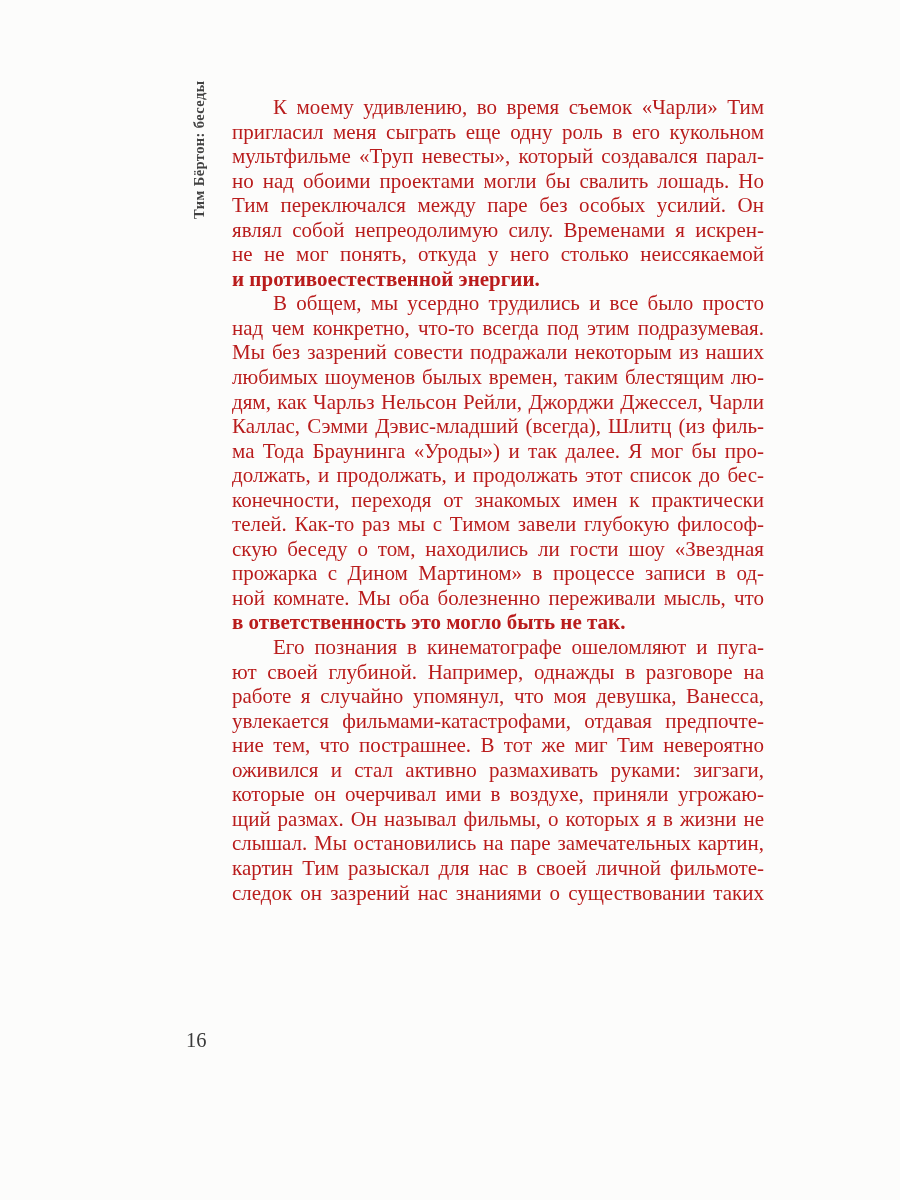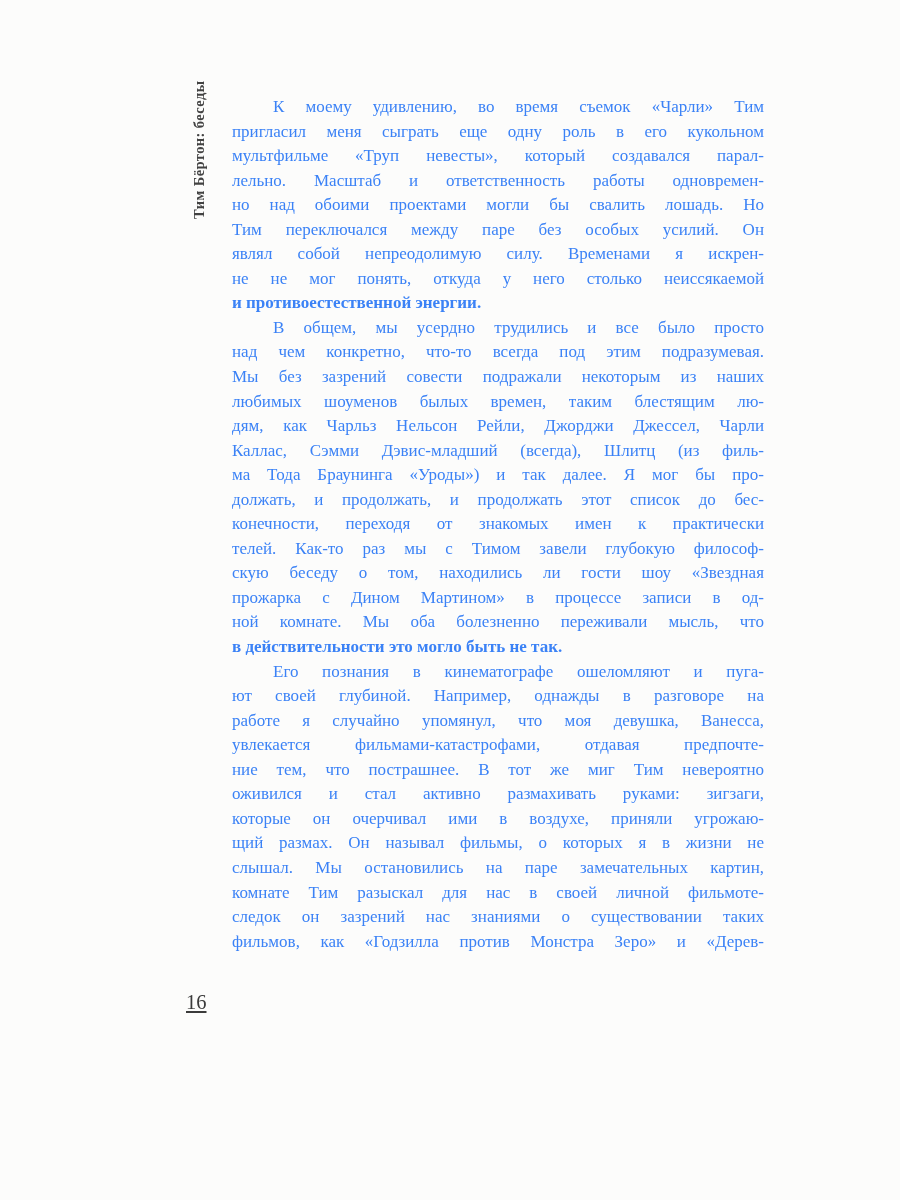--- a/index.html
+++ b/index.html
@@ -31,87 +31,84 @@
     font-weight: bold;
     font-size: 14.5px;
     letter-spacing: 0.4px;
     color: #424242;
   }
   .body-text {
     position: absolute;
     left: 232px;
     top: 95px;
     width: 532px;
-    font-size: 17px;
+    font-size: 21px;
     line-height: 24.55px;
-    color: #3b82f6;
+    color: #b91c1c;
   }
   .paragraph { margin: 0; padding: 0; }
   .ln {
     text-align: justify;
     text-align-last: justify;
     white-space: nowrap;
     height: 24.55px;
   }
   .ln.first { text-indent: 41px; }
   .ln.end { text-align-last: left; font-weight: bold; }
   .page-number {
     position: absolute;
     left: 186px;
-    top: 990px;
+    top: 1028px;
     font-size: 20.5px;
     line-height: 24px;
     color: #3b3b3b;
-    text-decoration: underline;
   }
 </style>
 </head>
 <body>
 
 <div class="page">
   <div class="running-title">Тим Бёртон: беседы</div>
 
   <div class="body-text">
     <div class="paragraph">
         <div class="ln first">К моему удивлению, во время съемок «Чарли» Тим</div>
         <div class="ln">пригласил меня сыграть еще одну роль в его кукольном</div>
         <div class="ln">мультфильме «Труп невесты», который создавался парал-</div>
-        <div class="ln">лельно. Масштаб и ответственность работы одновремен-</div>
         <div class="ln">но над обоими проектами могли бы свалить лошадь. Но</div>
         <div class="ln">Тим переключался между паре без особых усилий. Он</div>
         <div class="ln">являл собой непреодолимую силу. Временами я искрен-</div>
         <div class="ln">не не мог понять, откуда у него столько неиссякаемой</div>
         <div class="ln end">и противоестественной энергии.</div>
       </div>
     <div class="paragraph">
         <div class="ln first">В общем, мы усердно трудились и все было просто</div>
         <div class="ln">над чем конкретно, что-то всегда под этим подразумевая.</div>
         <div class="ln">Мы без зазрений совести подражали некоторым из наших</div>
         <div class="ln">любимых шоуменов былых времен, таким блестящим лю-</div>
         <div class="ln">дям, как Чарльз Нельсон Рейли, Джорджи Джессел, Чарли</div>
         <div class="ln">Каллас, Сэмми Дэвис-младший (всегда), Шлитц (из филь-</div>
         <div class="ln">ма Тода Браунинга «Уроды») и так далее. Я мог бы про-</div>
         <div class="ln">должать, и продолжать, и продолжать этот список до бес-</div>
         <div class="ln">конечности, переходя от знакомых имен к практически</div>
         <div class="ln">телей. Как-то раз мы с Тимом завели глубокую философ-</div>
         <div class="ln">скую беседу о том, находились ли гости шоу «Звездная</div>
         <div class="ln">прожарка с Дином Мартином» в процессе записи в од-</div>
         <div class="ln">ной комнате. Мы оба болезненно переживали мысль, что</div>
-        <div class="ln end">в действительности это могло быть не так.</div>
+        <div class="ln end">в ответственность это могло быть не так.</div>
       </div>
     <div class="paragraph">
         <div class="ln first">Его познания в кинематографе ошеломляют и пуга-</div>
         <div class="ln">ют своей глубиной. Например, однажды в разговоре на</div>
         <div class="ln">работе я случайно упомянул, что моя девушка, Ванесса,</div>
         <div class="ln">увлекается фильмами-катастрофами, отдавая предпочте-</div>
         <div class="ln">ние тем, что пострашнее. В тот же миг Тим невероятно</div>
         <div class="ln">оживился и стал активно размахивать руками: зигзаги,</div>
         <div class="ln">которые он очерчивал ими в воздухе, приняли угрожаю-</div>
         <div class="ln">щий размах. Он называл фильмы, о которых я в жизни не</div>
         <div class="ln">слышал. Мы остановились на паре замечательных картин,</div>
-        <div class="ln">комнате Тим разыскал для нас в своей личной фильмоте-</div>
+        <div class="ln">картин Тим разыскал для нас в своей личной фильмоте-</div>
         <div class="ln">следок он зазрений нас знаниями о существовании таких</div>
-        <div class="ln">фильмов, как «Годзилла против Монстра Зеро» и «Дерев-</div>
       </div>
   </div>
 
   <div class="page-number">16</div>
 </div>
 
 </body></html>

